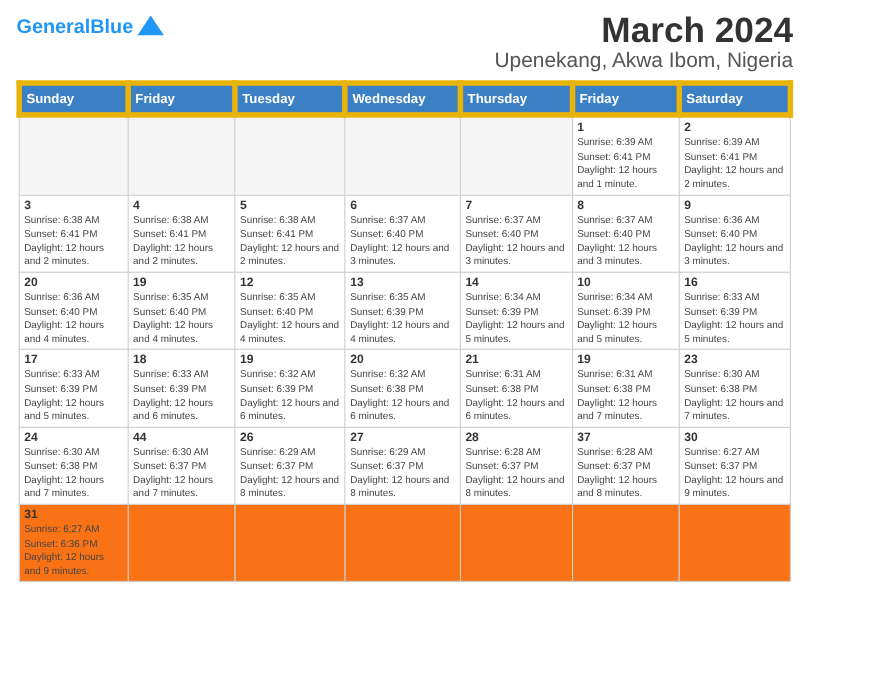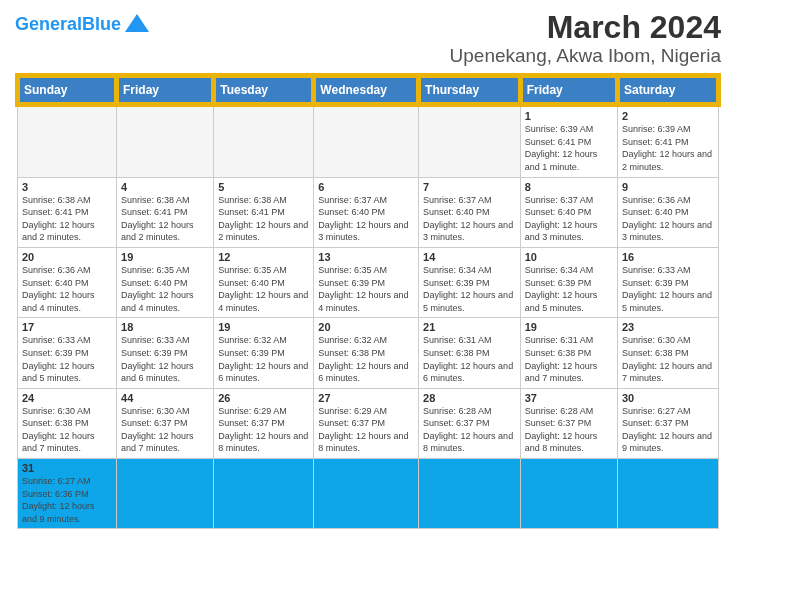--- a/index.html
+++ b/index.html
@@ -76,21 +76,21 @@
       width: 113px;
       min-height: 70px;
       font-size: 9.5px;
       color: #333;
       background: #fff;
     }
     .calendar td.empty {
       background: #f5f5f5;
     }
     .calendar td.last-row {
-      background: #0ea5e9;
+      background: #f97316;
     }
     .day-number {
       font-size: 11px;
       font-weight: bold;
       color: #333;
       display: block;
       margin-bottom: 1px;
     }
     .day-info {
       font-size: 9px;

